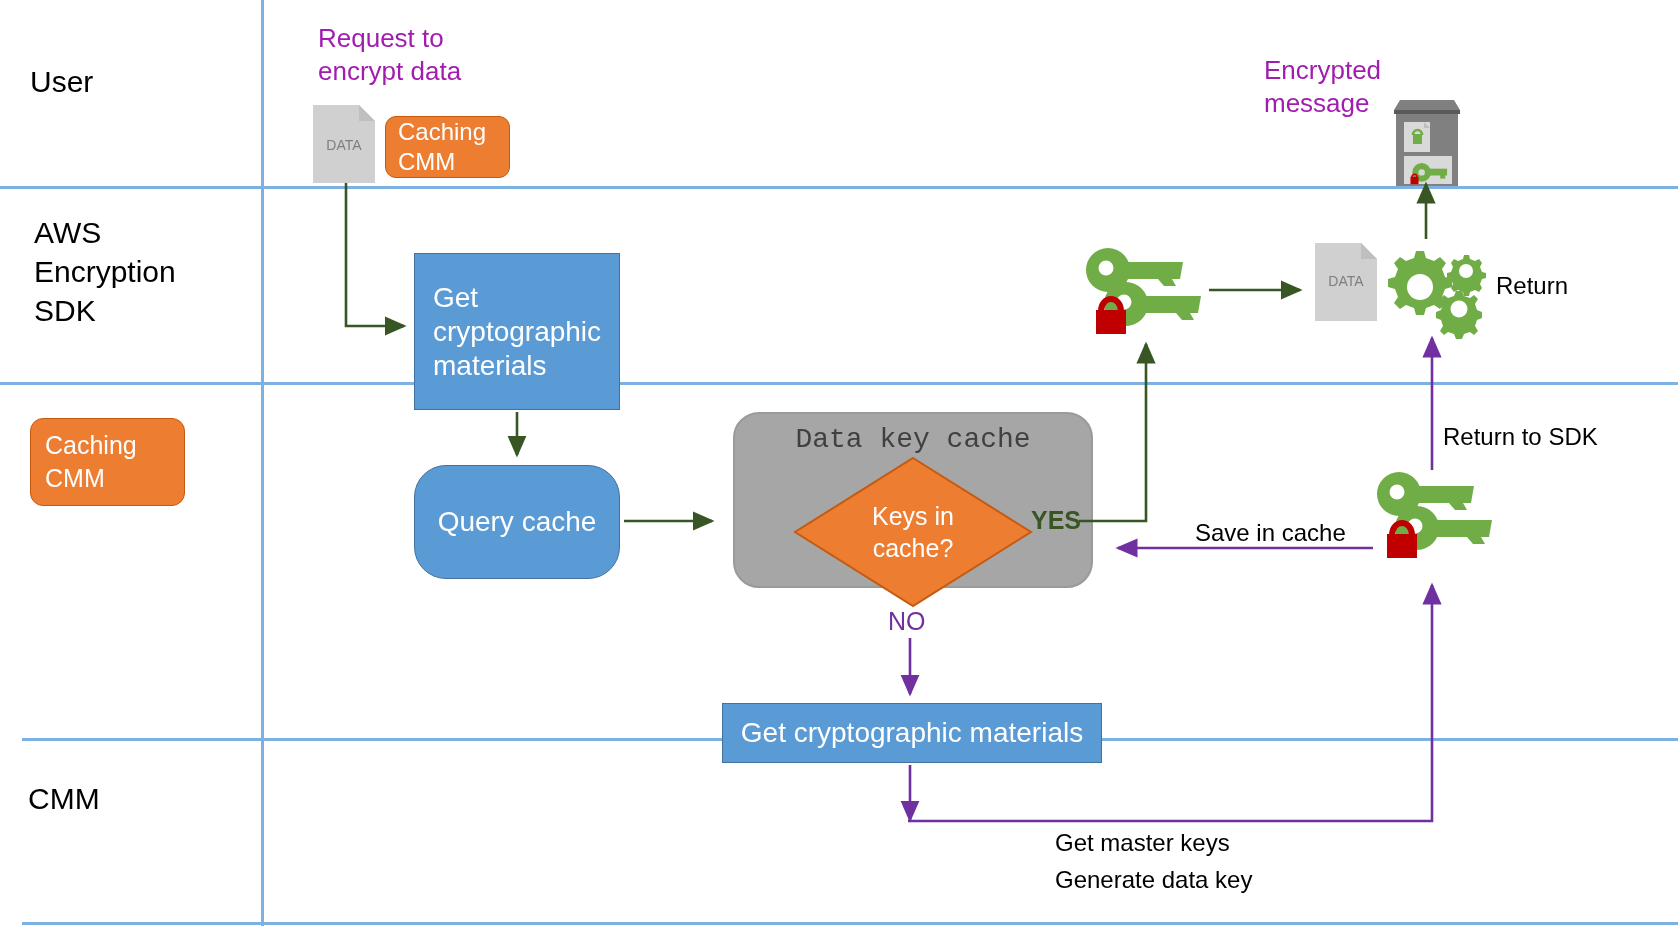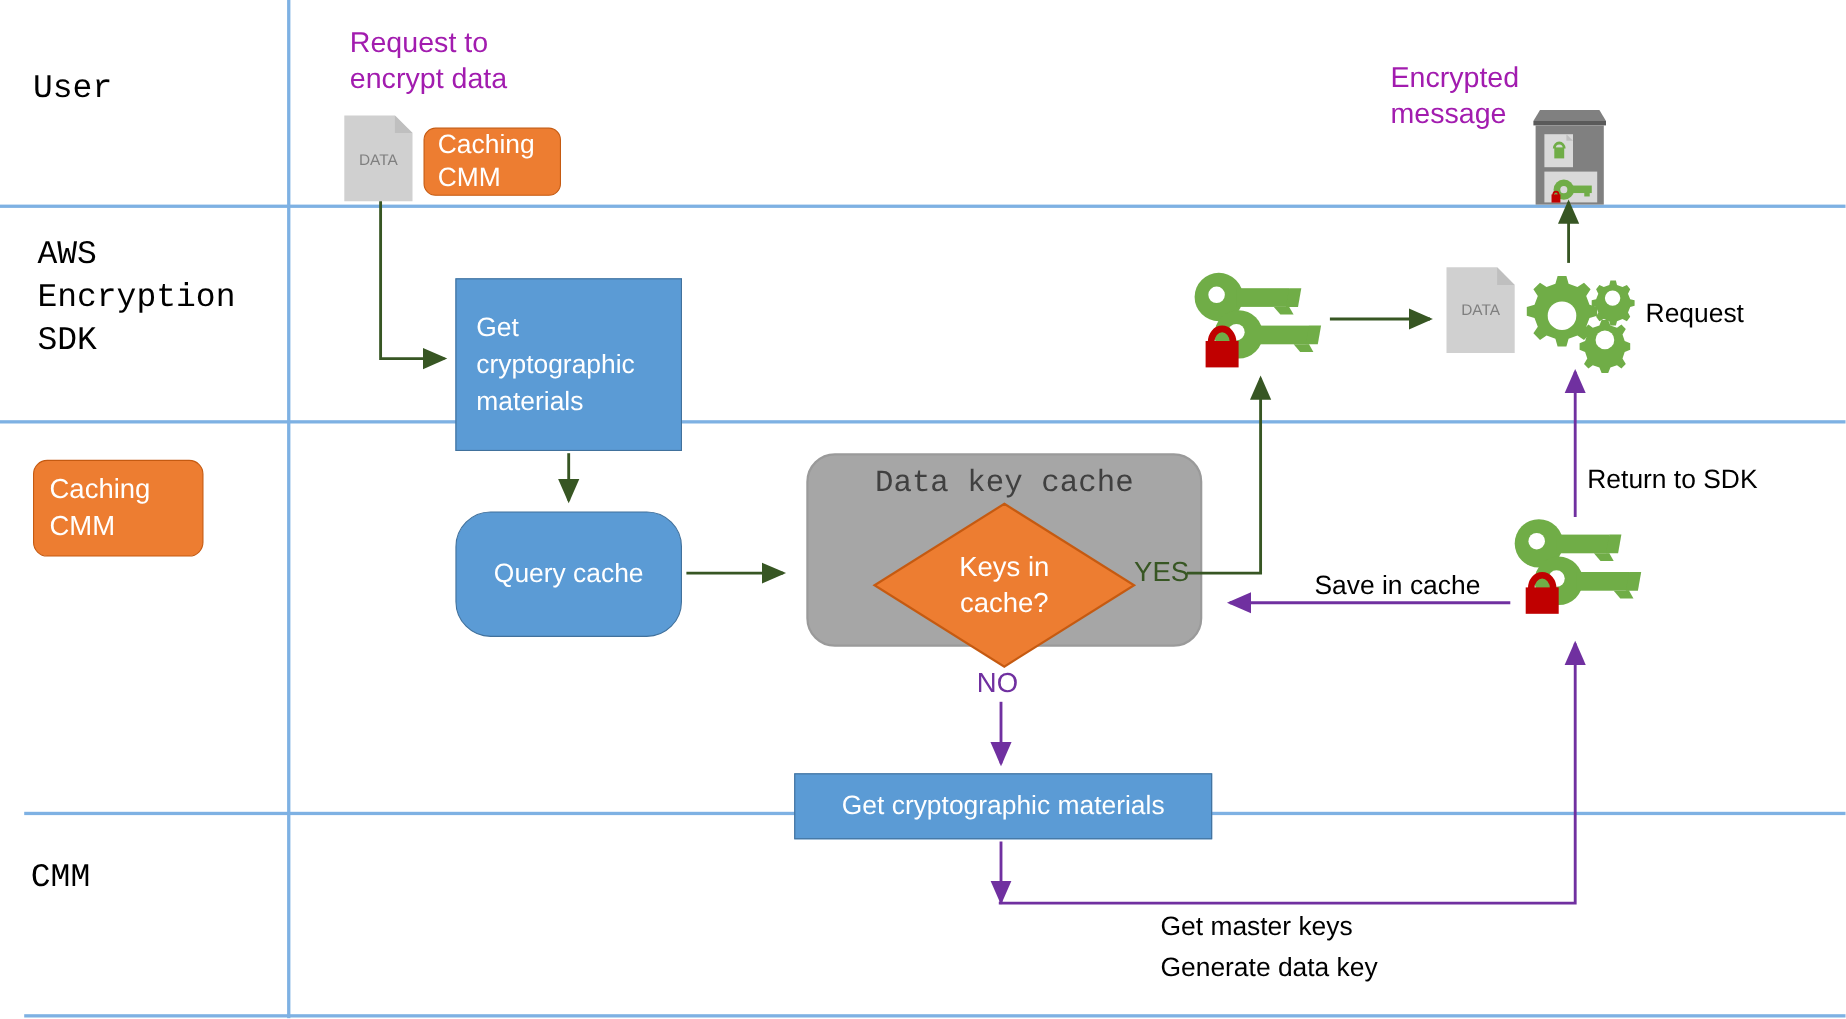--- a/index.html
+++ b/index.html
@@ -20,21 +20,20 @@
   .hline{position:absolute;height:3px;background:#7EB1E3;}
   .vline{position:absolute;width:3px;background:#7EB1E3;}
 
   
   .lane-label{
     position:absolute;
     color:#000000;
     font-size:30px;
     line-height:39px;
     white-space:pre-line;
-    font-family:Liberation Mono, monospace;
   }
 
   
   .caption-blue{
     position:absolute;
     color:#a21caf;
     font-size:26px;
     line-height:33px;
     white-space:pre-line;
   }
@@ -47,21 +46,21 @@
     line-height:31px;
     white-space:pre-line;
   }
 
   
   .proc-box{
     position:absolute;
     background:#5B9BD5;
     border:1px solid #41719C;
     color:#ffffff;
-    font-size:24px;
+    font-size:28px;
     line-height:34px;
     box-sizing:border-box;
     display:flex;
     align-items:center;
     padding-left:18px;
     white-space:pre-line;
   }
   .proc-box.center{justify-content:center;padding-left:0;}
 
   
@@ -208,21 +207,21 @@
   </div>
 
   <div class="diamond-wrap" style="left:793px;top:456px;width:240px;height:152px;">
     <svg width="240" height="152" viewBox="0 0 240 152">
       <polygon points="120,2 238,76 120,150 2,76" fill="#ED7D31" stroke="#C55A11" stroke-width="2"></polygon>
     </svg>
     <div class="diamond-label">Keys in
 cache?</div>
   </div>
 
-  <div class="yes-label" style="left:1031px;top:506px;">YES</div>
+  <div class="yes-label" style="left:1031px;top:506px;font-weight:bold;">YES</div>
   <div class="no-label" style="left:888px;top:607px;">NO</div>
 
   <div class="abs" style="left:1084px;top:248px;width:130px;height:96px;">
     <svg width="130" height="96" viewBox="0 0 130 96">
       <g>
         <circle cx="24" cy="22" r="22" fill="#70AD47"></circle>
         <circle cx="22" cy="20" r="7.5" fill="#ffffff"></circle>
         <rect x="40" y="14" width="48" height="17" fill="#70AD47"></rect>
         <polygon points="74,31 88,31 92,38 80,38" fill="#70AD47"></polygon>
         <polygon points="88,14 99,14 96,31 85,31" fill="#70AD47"></polygon>
@@ -255,21 +254,21 @@
         <path d="M38,8 l8,0 l2,7 l8,3 l6,-4 l6,6 l-4,6 l3,8 l7,2 l0,8 l-7,2 l-3,8 l4,6 l-6,6 l-6,-4 l-8,3 l-2,7 l-8,0 l-2,-7 l-8,-3 l-6,4 l-6,-6 l4,-6 l-3,-8 l-7,-2 l0,-8 l7,-2 l3,-8 l-4,-6 l6,-6 l6,4 l8,-3 z"></path>
         <circle cx="42" cy="44" r="13" fill="#ffffff"></circle>
         <path d="M86,12 l5,0 l1,4 l5,2 l4,-2 l3,4 l-2,4 l2,5 l4,1 l0,5 l-4,1 l-2,5 l2,4 l-3,4 l-4,-2 l-5,2 l-1,4 l-5,0 l-1,-4 l-5,-2 l-4,2 l-3,-4 l2,-4 l-2,-5 l-4,-1 l0,-5 l4,-1 l2,-5 l-2,-4 l3,-4 l4,2 l5,-2 z"></path>
         <circle cx="88" cy="28" r="7" fill="#ffffff"></circle>
         <path d="M78,48 l6,0 l2,5 l6,2 l4,-3 l4,4 l-3,5 l2,6 l5,2 l0,6 l-5,2 l-2,6 l3,5 l-4,4 l-4,-3 l-6,2 l-2,5 l-6,0 l-2,-5 l-6,-2 l-4,3 l-4,-4 l3,-5 l-2,-6 l-5,-2 l0,-6 l5,-2 l2,-6 l-3,-5 l4,-4 l4,3 l6,-2 z"></path>
         <circle cx="81" cy="66" r="8.5" fill="#ffffff"></circle>
       </g>
     </svg>
   </div>
 
-  <div class="caption-black" style="left:1496px;top:270px;">Request</div>
+  <div class="caption-black" style="left:1496px;top:270px;">Return</div>
 
   <div class="caption-black" style="left:1443px;top:421px;">Return to SDK</div>
 
   <div class="abs" style="left:1375px;top:472px;width:130px;height:96px;">
     <svg width="130" height="96" viewBox="0 0 130 96">
       <g>
         <circle cx="24" cy="22" r="22" fill="#70AD47"></circle>
         <circle cx="22" cy="20" r="7.5" fill="#ffffff"></circle>
         <rect x="40" y="14" width="48" height="17" fill="#70AD47"></rect>
         <polygon points="74,31 88,31 92,38 80,38" fill="#70AD47"></polygon>

